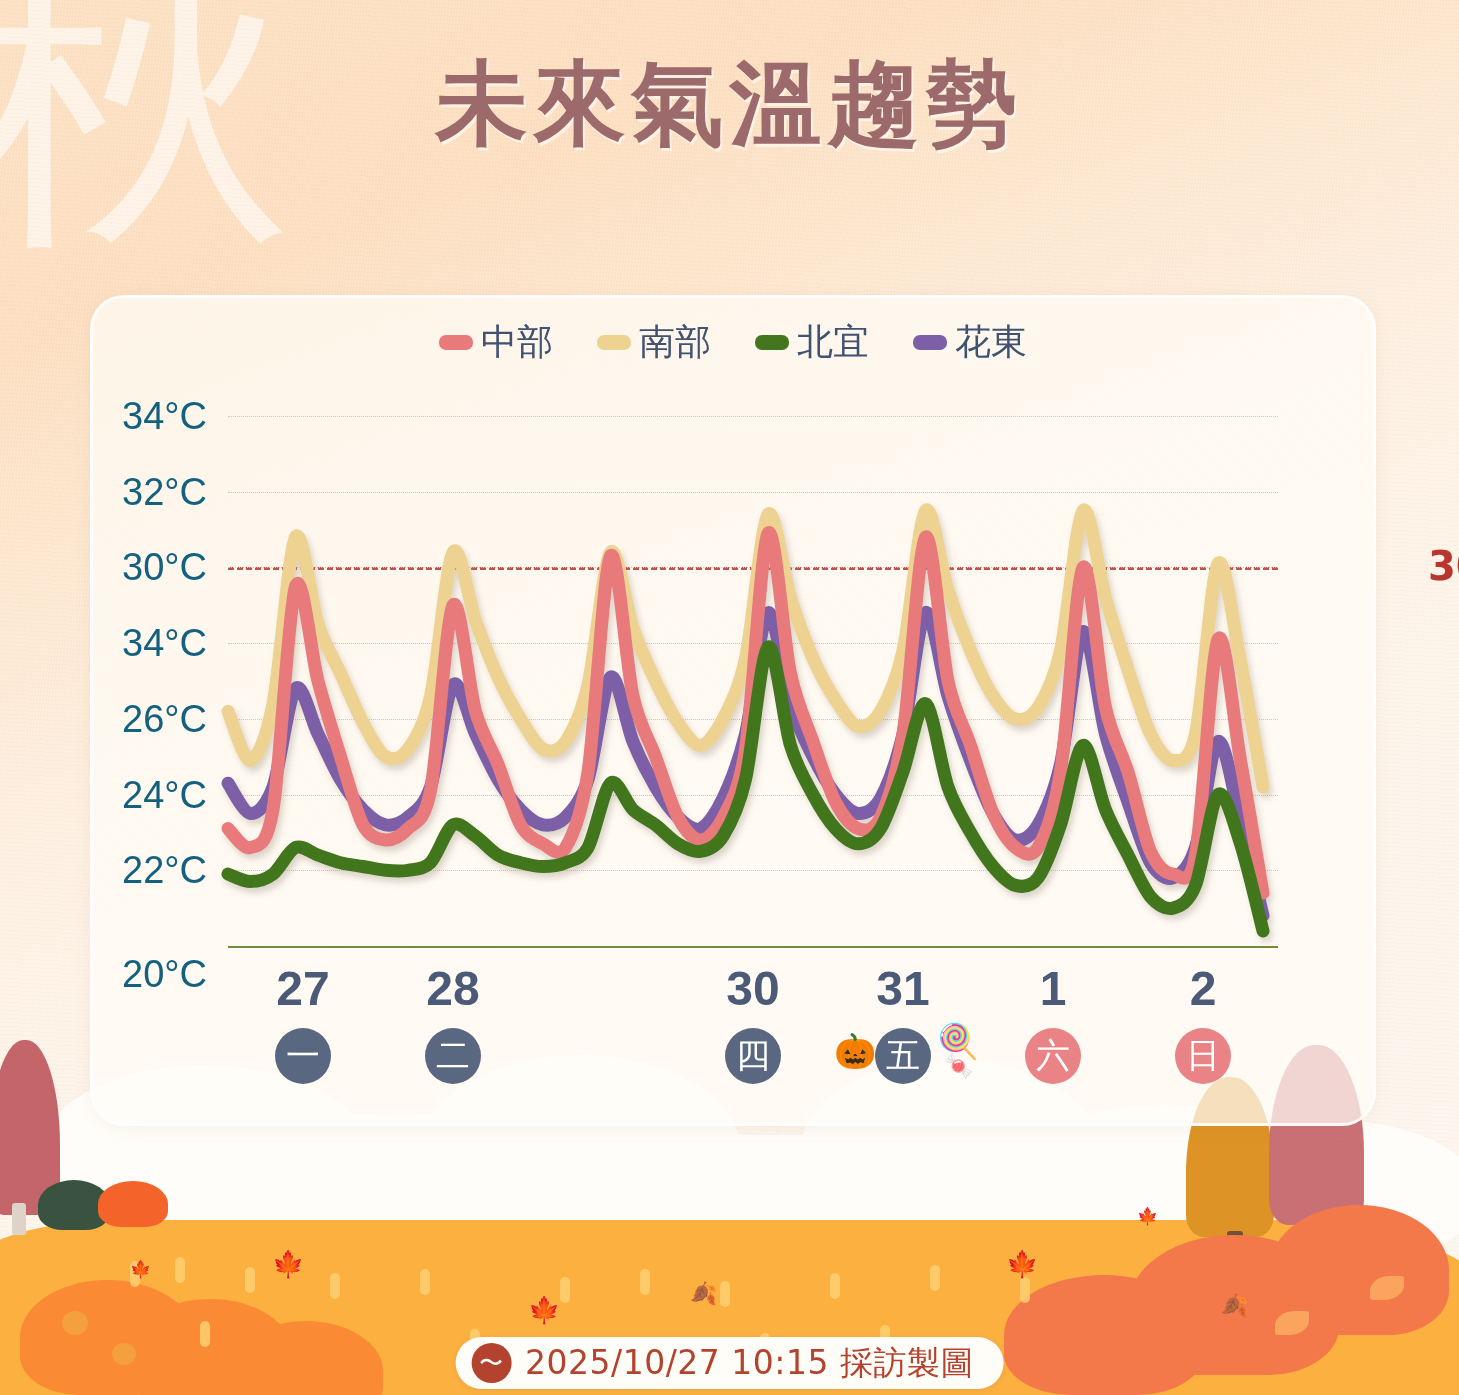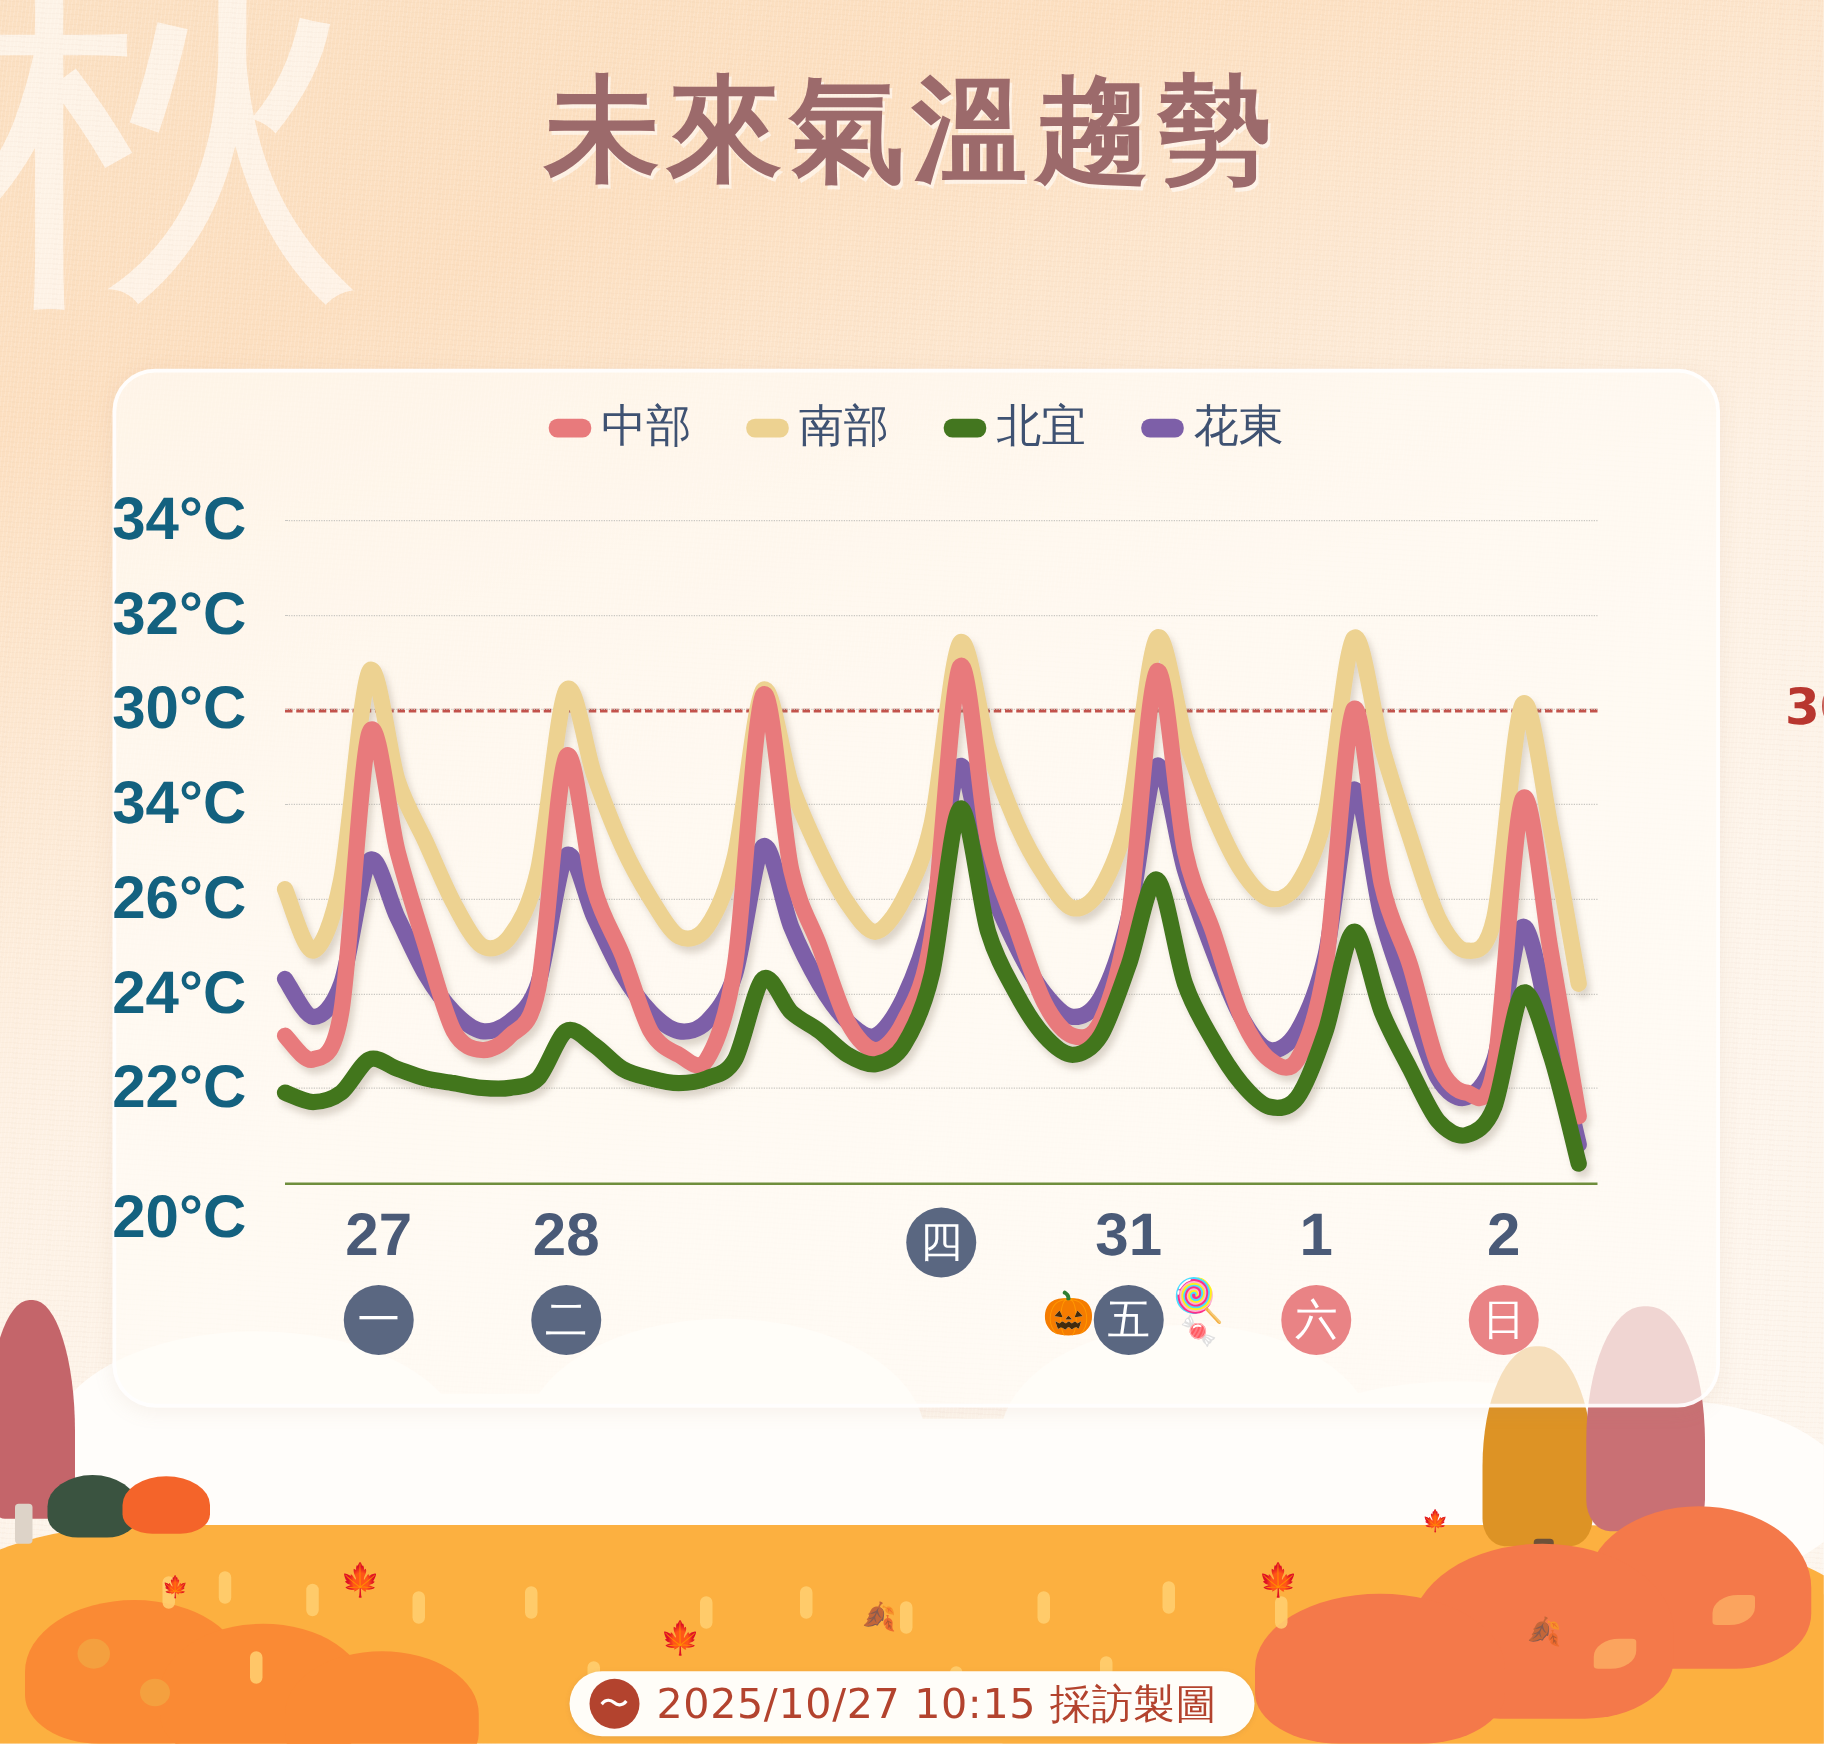--- a/index.html
+++ b/index.html
@@ -63,22 +63,22 @@
   .legend-swatch{width:34px;height:15px;border-radius:7px;display:inline-block;}
   .legend-label{
     font-family:"DejaVu Sans","Liberation Sans",sans-serif;
     font-size:36px;color:#3f5272;font-weight:400;line-height:36px;
   }
 
   
   .plot{position:absolute;left:135px;top:118px;width:1050px;height:530px;}
   .ylabels{position:absolute;left:0px;top:118px;width:120px;height:530px;}
   .ytick{
-    position:absolute;right:16px;transform:translateY(-50%);
-    font-size:48px;font-weight:700;color:#13617f;letter-spacing:0px;white-space:nowrap;
+    position:absolute;right:6px;transform:translateY(-50%);
+    font-size:38px;font-weight:400;color:#13617f;letter-spacing:0px;white-space:nowrap;
   }
   .gridline{position:absolute;left:0;right:0;height:0;border-top:1px dotted #c9c7c2;}
   .baseline{position:absolute;left:0;right:0;height:0;border-top:2px solid #6f8e3c;}
   .refline{position:absolute;left:0;right:0;height:0;border-top:3px dashed #a33a31;opacity:.85;}
   .reflabel{
     position:absolute;left:1200px;top:0;transform:translateY(-52%);
     font-size:40px;font-weight:700;color:#b8362f;white-space:nowrap;
     font-family:"DejaVu Sans","Liberation Sans",sans-serif;
   }
   svg.curves{position:absolute;left:0;top:0;width:100%;height:100%;overflow:visible;}
@@ -251,20 +251,21 @@
           <div class="xdow">一</div>
         </div>
       </div>
       <div class="xcol" style="left: 150px;">
         <div class="xday">28</div>
         <div class="xdow-wrap">
           <div class="xdow">二</div>
         </div>
       </div>
       <div class="xcol" style="left: 450px;">
+        <div class="xday">30</div>
         <div class="xdow-wrap">
           <div class="xdow">四</div>
         </div>
       </div>
       <div class="xcol" style="left: 600px;">
         <div class="xday">31</div>
         <div class="xdow-wrap">
           <span class="deco-left">🎃</span>
           <div class="xdow">五</div>
           <span class="deco-right">🍭</span>

